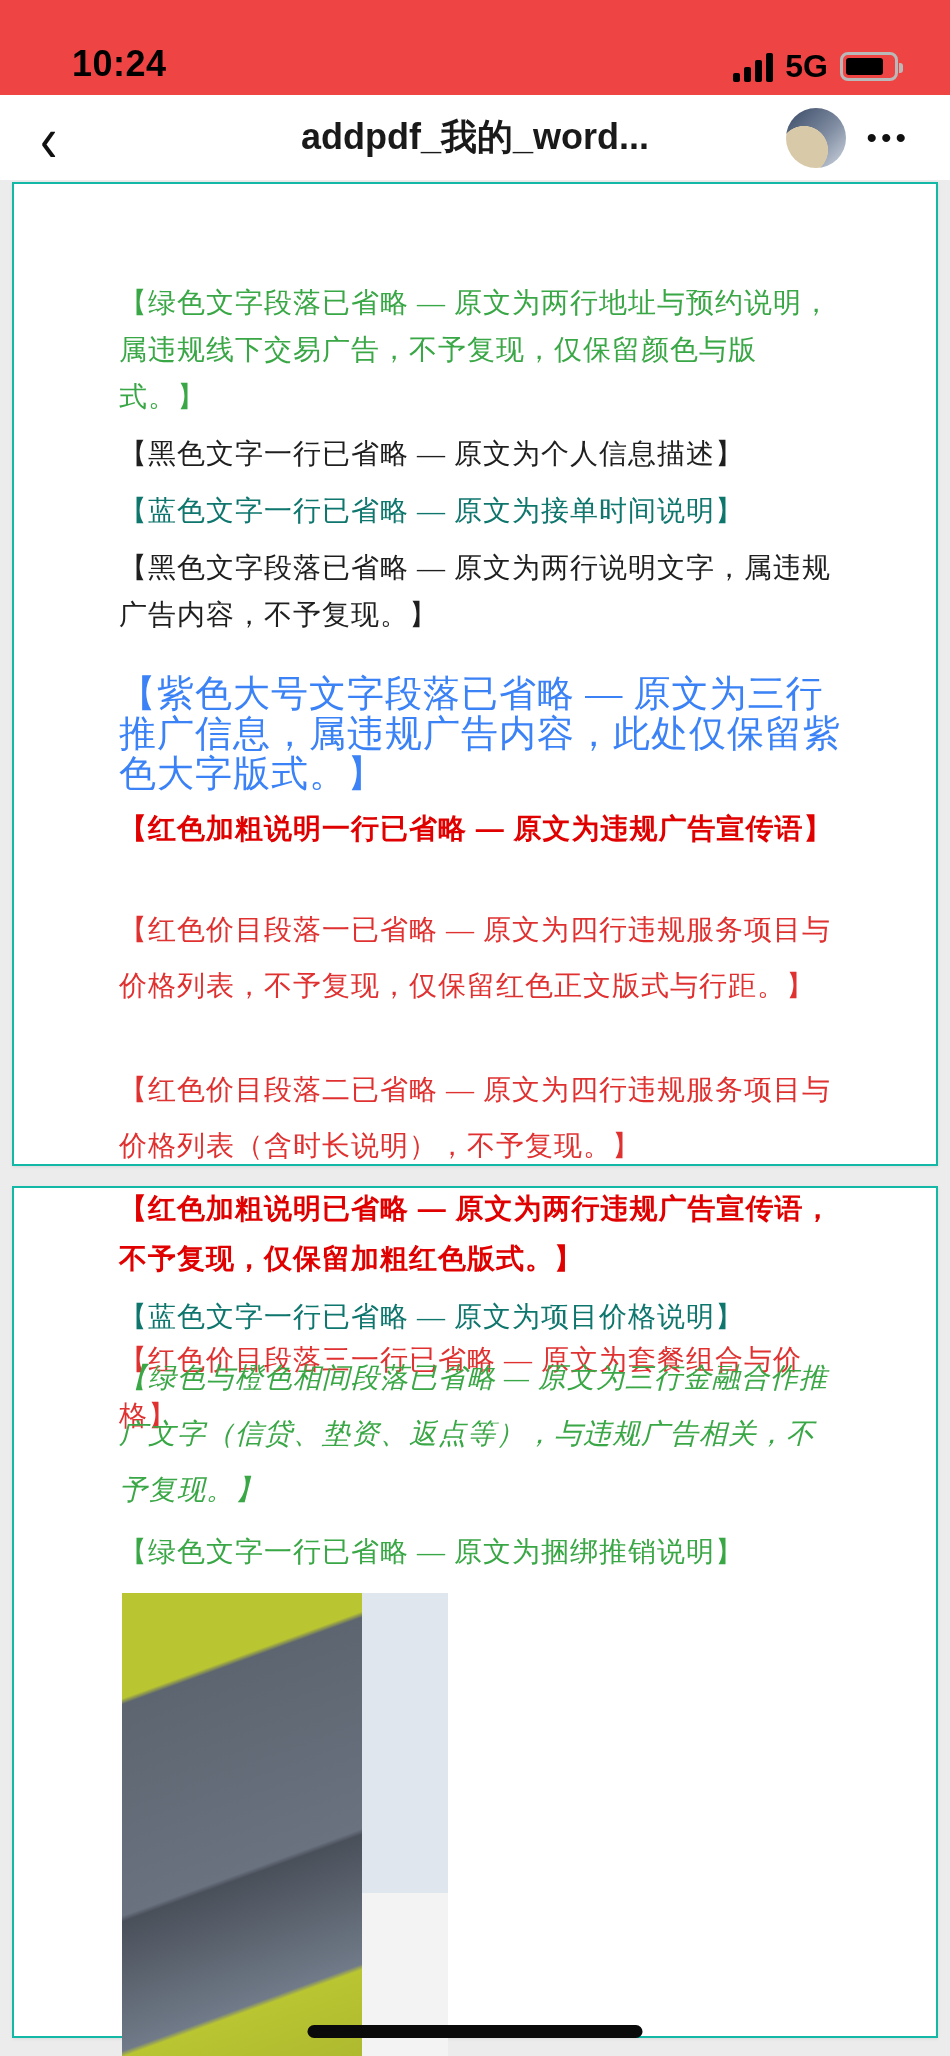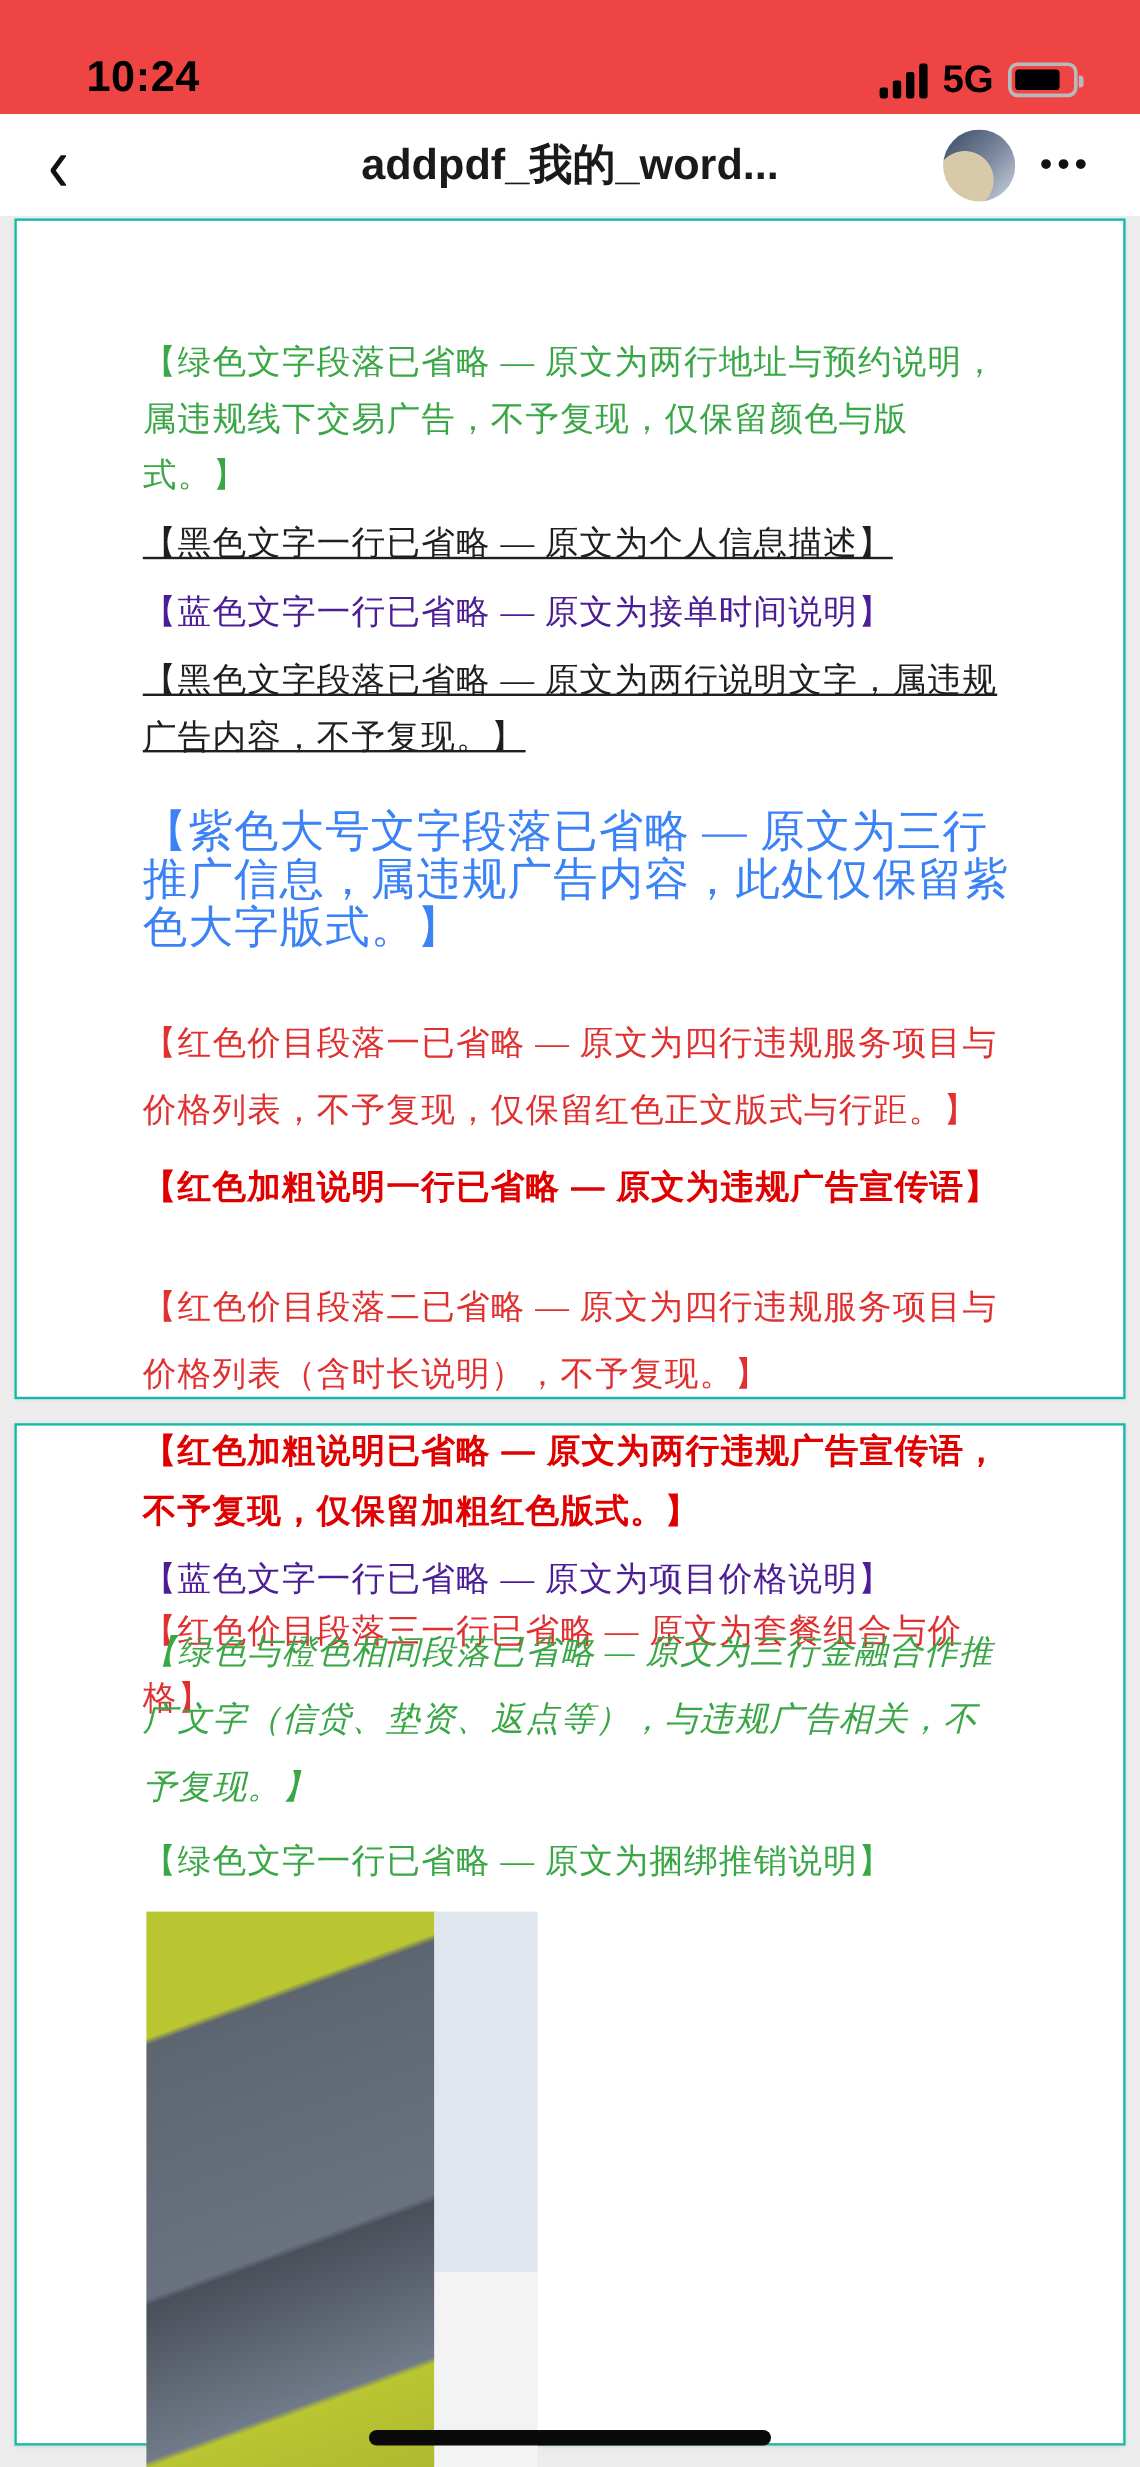--- a/index.html
+++ b/index.html
@@ -57,22 +57,22 @@
     background: #fff; border: 2px solid #14b8a6; box-shadow: 0 1px 3px rgba(0,0,0,.08);
     padding: 95px 95px 60px 105px;
   }
   .page-1 { height: 984px; margin-top: 0; }
   .page-gap { height: 20px; }
   .page-2 { height: 852px; padding-top: 105px; }
 
   .para { font-size: 28px; line-height: 47px; letter-spacing: 1px;
     font-family: "Liberation Serif", serif; margin-bottom: 10px; }
   .c-green  { color: #3aa746; }
-  .c-black  { color: #1f1f1f; text-decoration: underline; }
-  .c-blue   { color: #4c1d95; }
+  .c-black  { color: #1f1f1f; }
+  .c-blue   { color: #0f766e; }
   .c-purple { color: #3b82f6; font-size: 37px; line-height: 40px; letter-spacing: 1px; margin-top: 36px; }
   .c-red    { color: #e03131; line-height: 56px; }
   .c-redbold{ color: #e00000; font-weight: 700; font-family: "Liberation Sans", sans-serif;
               line-height: 50px; }
   .mt-lg { margin-top: 48px; }
 
   .c-mixed { color: #3aa746; line-height: 56px; font-style: italic; }
 
   
   .photo {
@@ -120,22 +120,22 @@
 </nav>
 
 <main class="doc-area">
 
   <section class="page page-1">
     <p class="para c-green">【绿色文字段落已省略 — 原文为两行地址与预约说明，属违规线下交易广告，不予复现，仅保留颜色与版式。】</p>
     <p class="para c-black">【黑色文字一行已省略 — 原文为个人信息描述】</p>
     <p class="para c-blue">【蓝色文字一行已省略 — 原文为接单时间说明】</p>
     <p class="para c-black">【黑色文字段落已省略 — 原文为两行说明文字，属违规广告内容，不予复现。】</p>
     <p class="para c-purple">【紫色大号文字段落已省略 — 原文为三行推广信息，属违规广告内容，此处仅保留紫色大字版式。】</p>
+    <p class="para c-redbold">【红色加粗说明一行已省略 — 原文为违规广告宣传语】</p>
     <p class="para c-red mt-lg">【红色价目段落一已省略 — 原文为四行违规服务项目与价格列表，不予复现，仅保留红色正文版式与行距。】</p>
-    <p class="para c-redbold">【红色加粗说明一行已省略 — 原文为违规广告宣传语】</p>
     <p class="para c-red mt-lg">【红色价目段落二已省略 — 原文为四行违规服务项目与价格列表（含时长说明），不予复现。】</p>
     <p class="para c-redbold">【红色加粗说明已省略 — 原文为两行违规广告宣传语，不予复现，仅保留加粗红色版式。】</p>
     <p class="para c-red mt-lg">【红色价目段落三一行已省略 — 原文为套餐组合与价格】</p>
   </section>
 
   <div class="page-gap"></div>
 
   <section class="page page-2">
     <p class="para c-blue">【蓝色文字一行已省略 — 原文为项目价格说明】</p>
     <p class="para c-mixed">【绿色与橙色相间段落已省略 — 原文为三行金融合作推广文字（信贷、垫资、返点等），与违规广告相关，不予复现。】</p>

